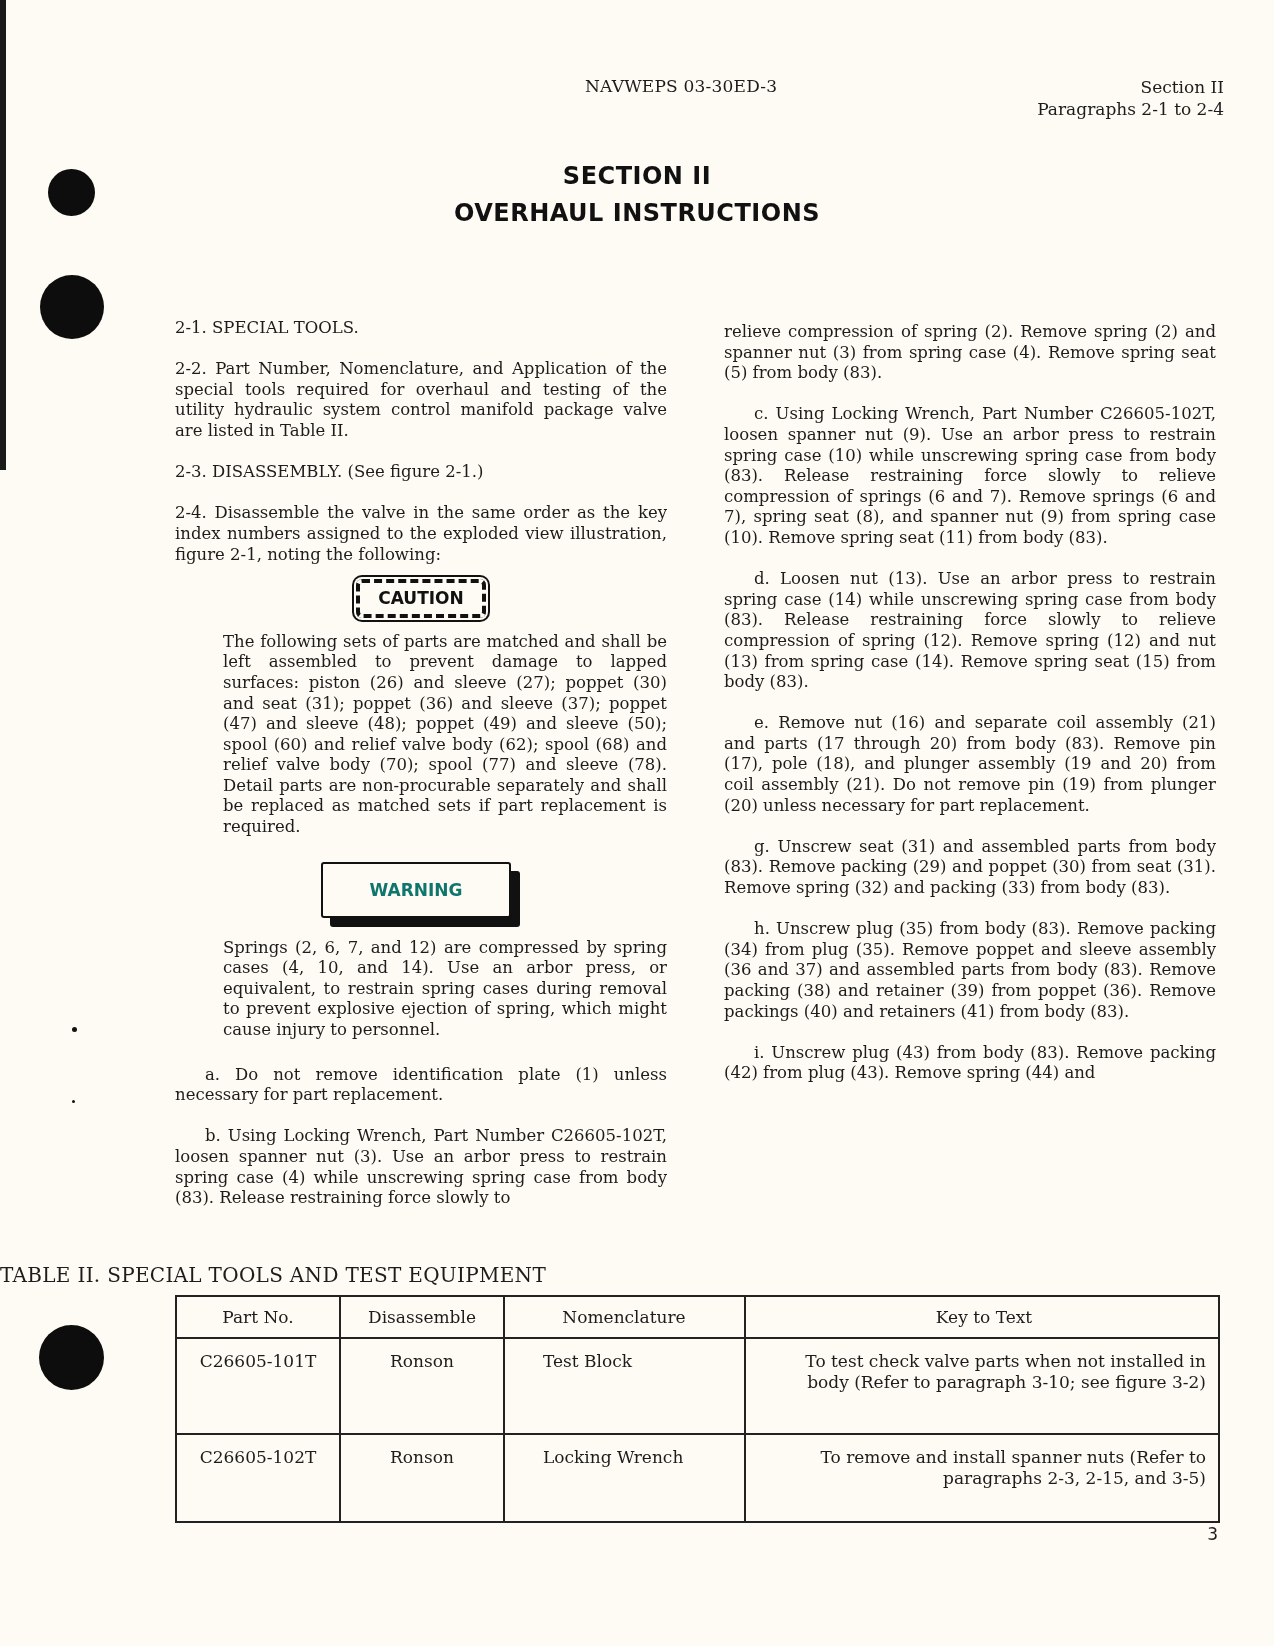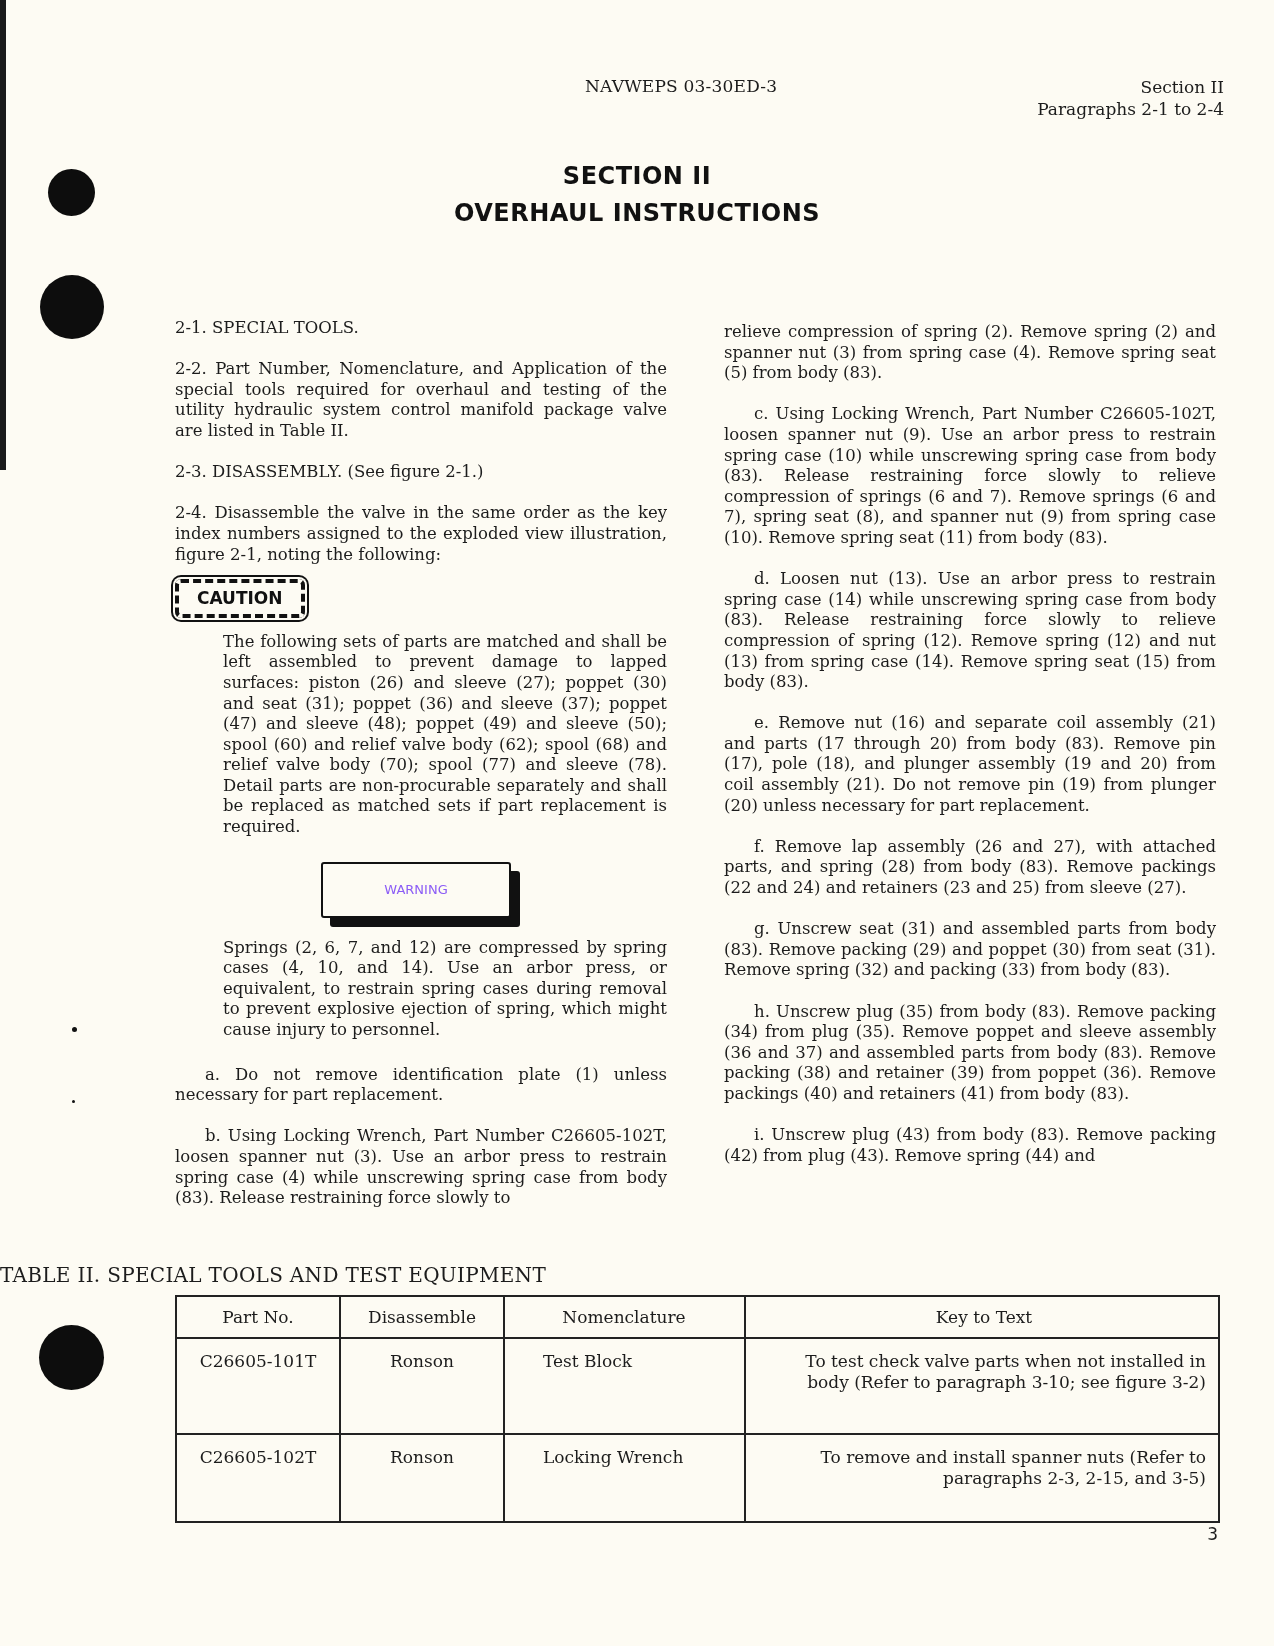--- a/index.html
+++ b/index.html
@@ -21,35 +21,35 @@
       font-family: "DejaVu Sans", "Liberation Sans", sans-serif; font-weight: bold;
       font-size: 24px; line-height: 37px; letter-spacing: 0.5px; color: #111;
     }
 
     .col { position: absolute; font-size: 16.5px; line-height: 20.6px; text-align: justify; }
     .col-left { left: 175px; top: 318px; width: 492px; }
     .col-right { left: 724px; top: 322px; width: 492px; }
     .col p { margin: 0 0 20.6px 0; }
     .indent { text-indent: 30px; }
 
-    .caution-wrap { text-align: left; margin: 4px 0 14px 0; text-decoration: underline; }
+    .caution-wrap { text-align: center; margin: 4px 0 14px 0; text-decoration: underline; }
     .caution-box {
       display: inline-block; padding: 5px 18px;
       font-family: "DejaVu Sans", "Liberation Sans", sans-serif; font-weight: bold; font-size: 17px;
       border: 4px dashed #111; border-radius: 6px; color: #111;
       box-shadow: 0 0 0 2px #fdfbf3, 0 0 0 4px #111;
     }
     .notice-body { margin-left: 48px; margin-right: 0; text-align: justify; }
     .notice-body p { margin: 0 0 24px 0; }
 
     .warning-wrap { text-align: center; margin: 8px 0 20px 0; }
     .warning-box {
       display: inline-block; width: 186px; height: 52px; line-height: 52px;
-      font-family: "DejaVu Sans", "Liberation Sans", sans-serif; font-weight: normal; font-size: 13px;
-      border: 2px solid #111; border-radius: 3px; background: #fdfbf3; color: #8b5cf6;
+      font-family: "DejaVu Sans", "Liberation Sans", sans-serif; font-weight: bold; font-size: 17px;
+      border: 2px solid #111; border-radius: 3px; background: #fdfbf3; color: #0f766e;
       box-shadow: 9px 9px 0 #111; margin-right: 10px;
     }
 
     .table-caption { position: absolute; left: 0; right: 16px; top: 1263px; text-align: left; font-size: 20px; letter-spacing: 0.3px; }
     table.tools {
       position: absolute; left: 175px; top: 1295px; width: 1045px;
       border-collapse: collapse; font-size: 17px; line-height: 20.6px;
     }
     table.tools th, table.tools td { border: 2px solid #222; vertical-align: top; }
     table.tools th { font-weight: normal; height: 38px; vertical-align: middle; }
@@ -108,21 +108,20 @@
 
   <p class="indent">a.  Do not remove identification plate (1) unless necessary for part replacement.</p>
   <p class="indent">b.  Using Locking Wrench, Part Number C26605-102T, loosen spanner nut (3). Use an arbor press to restrain spring case (4) while unscrewing spring case from body (83). Release restraining force slowly to</p>
 </div>
 
 <div class="col col-right">
   <p>relieve compression of spring (2). Remove spring (2) and spanner nut (3) from spring case (4). Remove spring seat (5) from body (83).</p>
   <p class="indent">c.  Using Locking Wrench, Part Number C26605-102T, loosen spanner nut (9). Use an arbor press to restrain spring case (10) while unscrewing spring case from body (83). Release restraining force slowly to relieve compression of springs (6 and 7). Remove springs (6 and 7), spring seat (8), and spanner nut (9) from spring case (10). Remove spring seat (11) from body (83).</p>
   <p class="indent">d.  Loosen nut (13). Use an arbor press to restrain spring case (14) while unscrewing spring case from body (83). Release restraining force slowly to relieve compression of spring (12). Remove spring (12) and nut (13) from spring case (14). Remove spring seat (15) from body (83).</p>
   <p class="indent">e.  Remove nut (16) and separate coil assembly (21) and parts (17 through 20) from body (83). Remove pin (17), pole (18), and plunger assembly (19 and 20) from coil assembly (21). Do not remove pin (19) from plunger (20) unless necessary for part replacement.</p>
-  <p class="indent">f.  Remove lap assembly (26 and 27), with attached parts, and spring (28) from body (83). Remove packings (22 and 24) and retainers (23 and 25) from sleeve (27).</p>
   <p class="indent">g.  Unscrew seat (31) and assembled parts from body (83). Remove packing (29) and poppet (30) from seat (31). Remove spring (32) and packing (33) from body (83).</p>
   <p class="indent">h.  Unscrew plug (35) from body (83). Remove packing (34) from plug (35). Remove poppet and sleeve assembly (36 and 37) and assembled parts from body (83). Remove packing (38) and retainer (39) from poppet (36). Remove packings (40) and retainers (41) from body (83).</p>
   <p class="indent">i.  Unscrew plug (43) from body (83). Remove packing (42) from plug (43). Remove spring (44) and</p>
 </div>
 
 <div class="table-caption">TABLE II.  SPECIAL TOOLS AND TEST EQUIPMENT</div>
 <table class="tools">
   <thead>
     <tr>
       <th class="c-part">Part No.</th>

